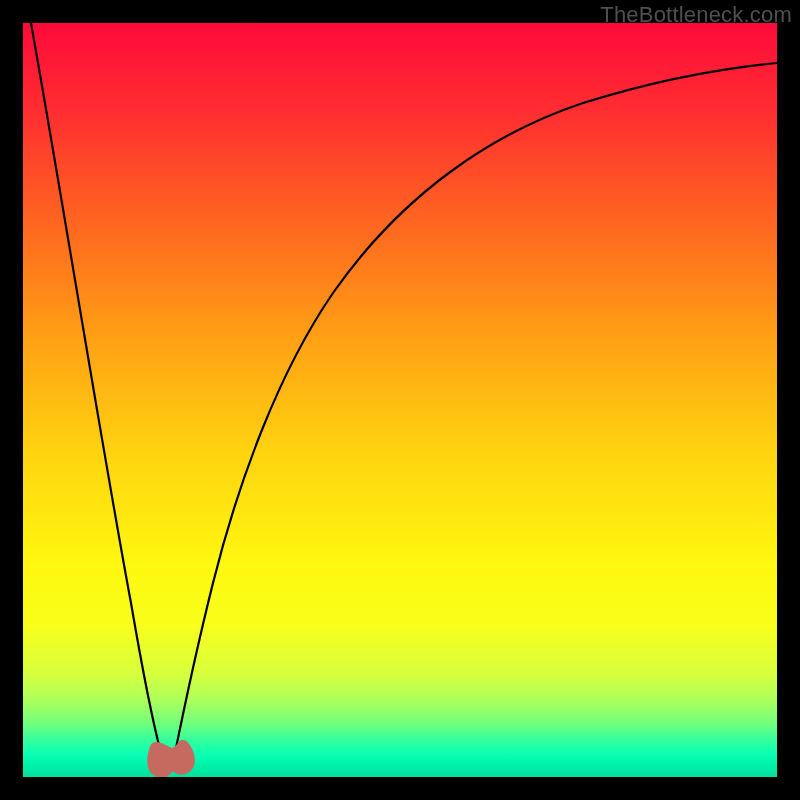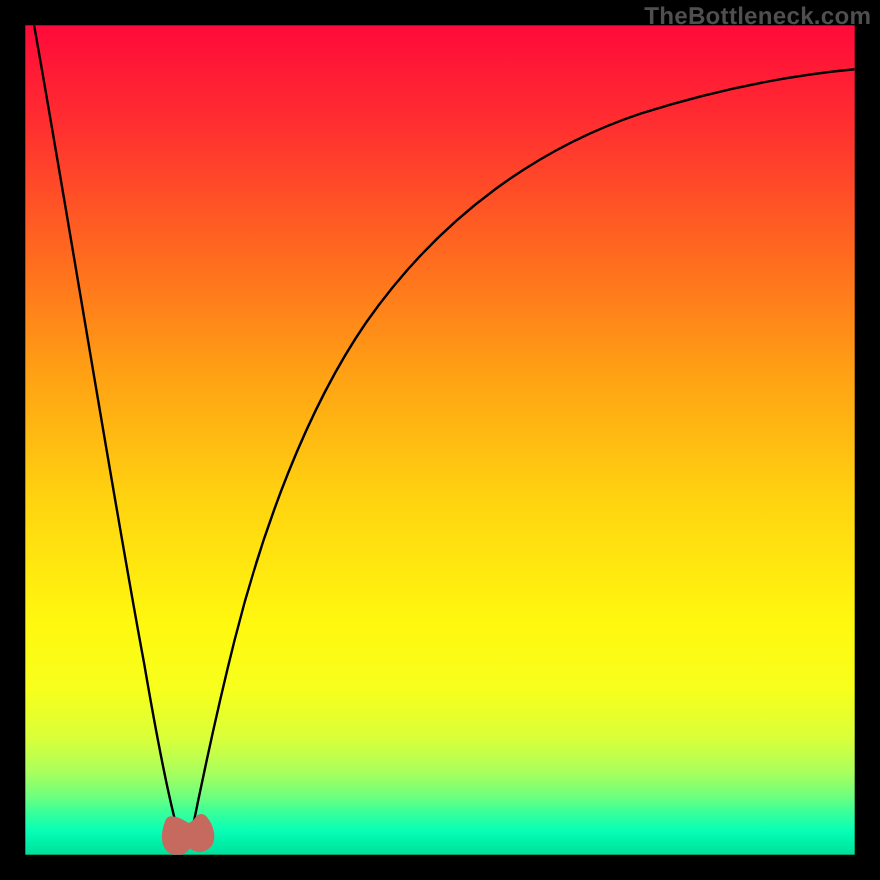--- a/index.html
+++ b/index.html
@@ -41,21 +41,21 @@
       #00f0a8 98.5%,
       #00e09c 100%
     );
   }
   .watermark {
     position: absolute;
     top: 2px;
     right: 8px;
     color: #4f4f4f;
     font-size: 22px;
-    font-weight: 700;
+    font-weight: 400;
     letter-spacing: 0.2px;
   }
   svg.curves {
     position: absolute;
     top: 0;
     left: 0;
     width: 754px;
     height: 754px;
   }
   .curve {

